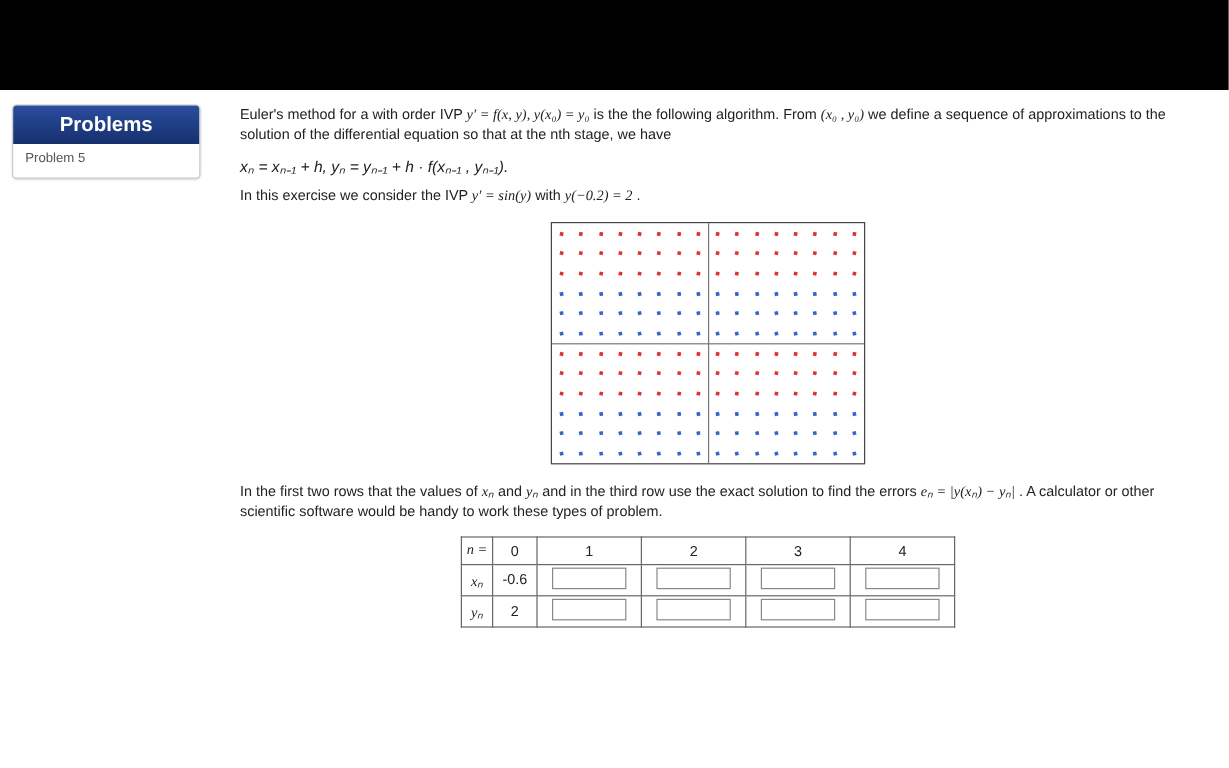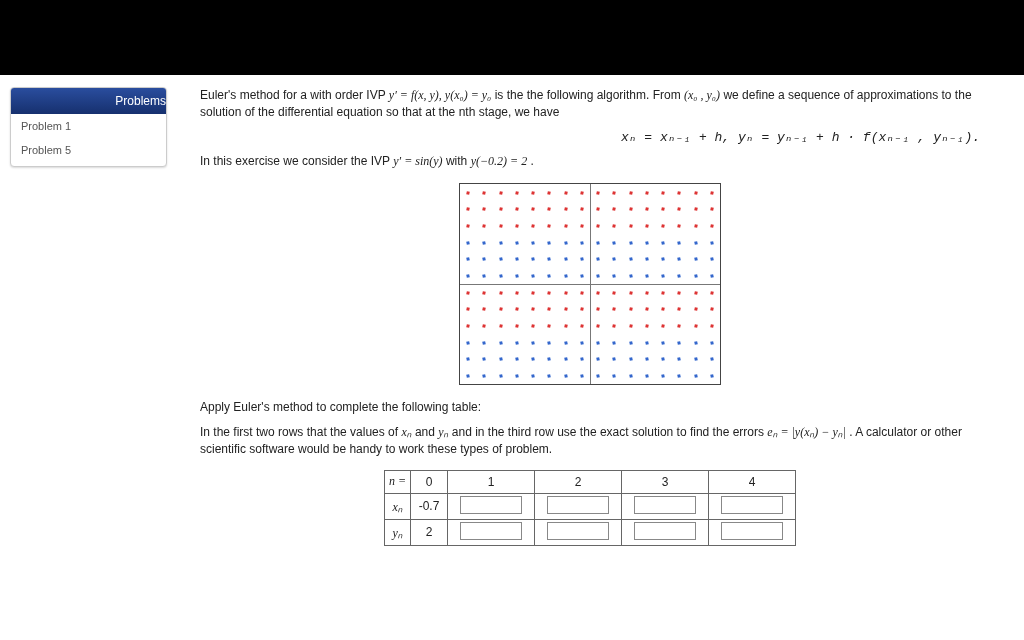--- a/index.html
+++ b/index.html
@@ -1,23 +1,23 @@
 <!DOCTYPE html>
 <html><head>
 <meta charset="utf-8">
 <style>
   body{margin:0;font-family:Arial,Helvetica,sans-serif;font-size:12px;color:#222;background:#fff}
   .top-black{height:75px;background:#000}
   .layout{position:relative}
   .sidebar{position:absolute;left:10px;top:12px;width:155px;border:1px solid #ccc;border-radius:4px;background:#fff;box-shadow:0 1px 2px rgba(0,0,0,.15);padding-bottom:4px}
-  .sidebar-header{background:#1a3a8a;background:linear-gradient(#2a4d9e,#16306e);color:#fff;font-weight:normal;text-align:right;padding:6px 0;border-radius:3px 3px 0 0;font-size:12px}
+  .sidebar-header{background:#1a3a8a;background:linear-gradient(#2a4d9e,#16306e);color:#fff;font-weight:bold;text-align:center;padding:6px 0;border-radius:3px 3px 0 0;font-size:17px}
   .sidebar-item{padding:6px 10px;color:#555;font-size:11px}
   .content{margin-left:200px;padding:4px 40px 40px 0;max-width:780px}
   .point{font-size:11px}
-  .formula{text-align:right;margin:8px 0;font-family:Liberation Mono, monospace;font-style:italic;font-size:13px}
+  .formula{text-align:left;margin:8px 0;font-family:Liberation Sans, sans-serif;font-style:italic;font-size:13px}
   .serif{font-family:'Times New Roman',serif;font-style:italic}
   .plot-wrap{display:flex;justify-content:center;margin:14px 0}
   .plot{width:260px;height:200px;border:1px solid #444;position:relative;background:#fff}
   .axis-v{position:absolute;left:50%;top:0;width:1px;height:100%;background:#777}
   .axis-h{position:absolute;top:50%;left:0;height:1px;width:100%;background:#777}
   .dots{position:absolute;inset:0}
   .dot{position:absolute;width:3px;height:0;border-top:3px solid #d33;transform:translate(-50%,-50%)}
   .data-table{border-collapse:collapse;margin:12px auto 0;font-size:12px}
   .data-table td,.data-table th{border:1px solid #666;padding:2px 4px;text-align:center;height:18px}
   .rh{font-family:'Times New Roman',serif;font-style:italic;padding:2px 6px}
@@ -27,21 +27,20 @@
   p{margin:8px 0;line-height:1.4}
 </style>
 </head>
 <body>
 
 <div class="top-black"></div>
 
 <div class="layout">
   <div class="sidebar">
     <div class="sidebar-header">Problems</div>
-    <div class="sidebar-item">Problem 1</div>
     <div class="sidebar-item">Problem 5</div>
   </div>
 
   <div class="content">
 
     <p>
       <span>Euler's method for a with order IVP </span>
       <span class="serif">y′ = f(x, y),  y(x₀) = y₀</span>
       <span> is the the following algorithm. From </span>
       <span class="serif">(x₀ , y₀)</span>
@@ -253,21 +252,20 @@
             <div class="dot" style="left: 65.625%; top: 95.8333%; border-top-color: rgb(51, 102, 204); transform: translate(-50%, -50%) rotate(-12deg);"></div>
             <div class="dot" style="left: 71.875%; top: 95.8333%; border-top-color: rgb(51, 102, 204); transform: translate(-50%, -50%) rotate(-12deg);"></div>
             <div class="dot" style="left: 78.125%; top: 95.8333%; border-top-color: rgb(51, 102, 204); transform: translate(-50%, -50%) rotate(-12deg);"></div>
             <div class="dot" style="left: 84.375%; top: 95.8333%; border-top-color: rgb(51, 102, 204); transform: translate(-50%, -50%) rotate(-12deg);"></div>
             <div class="dot" style="left: 90.625%; top: 95.8333%; border-top-color: rgb(51, 102, 204); transform: translate(-50%, -50%) rotate(-12deg);"></div>
             <div class="dot" style="left: 96.875%; top: 95.8333%; border-top-color: rgb(51, 102, 204); transform: translate(-50%, -50%) rotate(-12deg);"></div>
           </div>
       </div>
     </div>
 
-    <p>Apply Euler's method to complete the following table:</p>
 
     <p>
       <span>In the first two rows that the values of </span>
       <span class="serif">xₙ</span>
       <span> and </span>
       <span class="serif">yₙ</span>
       <span> and in the third row use the exact solution to find the errors </span>
       <span class="serif">eₙ = |y(xₙ) − yₙ|</span>
       <span>. A calculator or other scientific software would be handy to work these types of problem.</span>
     </p>
@@ -277,21 +275,21 @@
           <tr>
         <td class="rh">n =</td>
         <td class="fixed">0</td>
         <td class="col">1</td>
         <td class="col">2</td>
         <td class="col">3</td>
         <td class="col">4</td>
       </tr>
       <tr>
         <td class="rh">xₙ</td>
-        <td class="fixed">-0.7</td>
+        <td class="fixed">-0.6</td>
         <td class="col"><span class="inp"></span></td>
         <td class="col"><span class="inp"></span></td>
         <td class="col"><span class="inp"></span></td>
         <td class="col"><span class="inp"></span></td>
       </tr>
       <tr>
         <td class="rh">yₙ</td>
         <td class="fixed">2</td>
         <td class="col"><span class="inp"></span></td>
         <td class="col"><span class="inp"></span></td>

